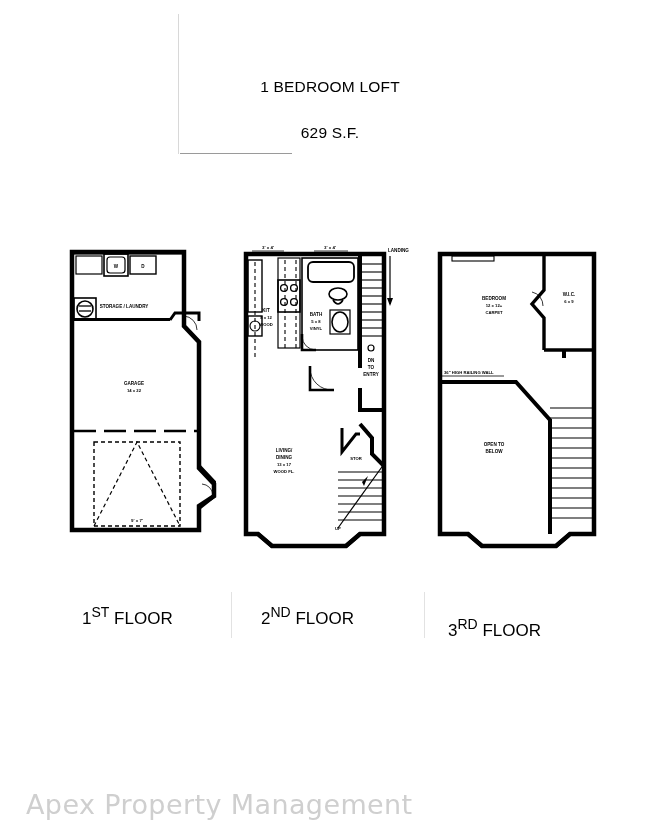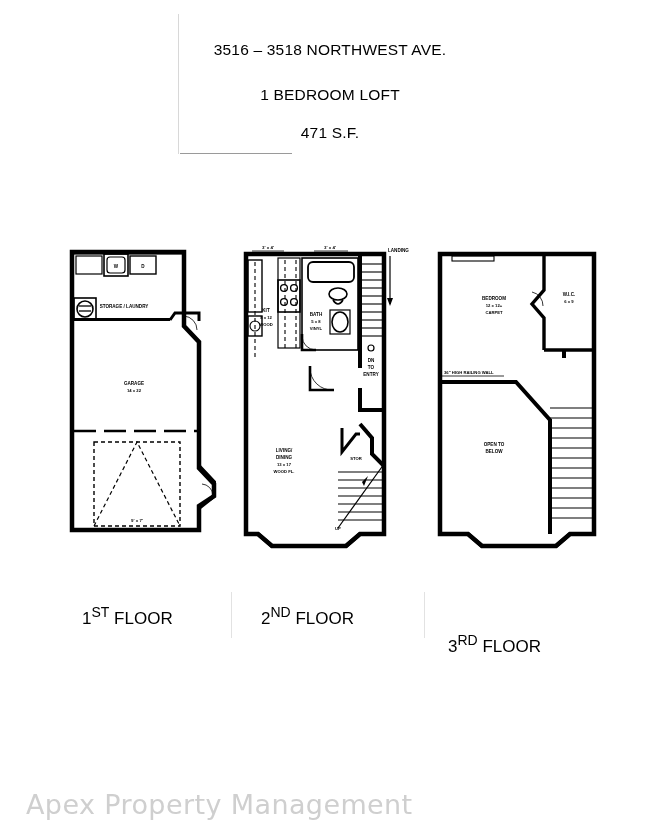--- a/index.html
+++ b/index.html
@@ -36,21 +36,21 @@
     width: 112px; height: 1px;
     background: #9a9a9a;
   }
   .title-line {
     text-align: center;
     font-size: 15.5px;
     letter-spacing: 0.2px;
     white-space: nowrap;
   }
   #title-address { position: absolute; left: 4px; top: 27px; width: 296px; }
-  #title-type    { position: absolute; left: 4px; top: 64px; width: 296px; margin-top: 8px; }
+  #title-type    { position: absolute; left: 4px; top: 64px; width: 296px; }
   #title-area    { position: absolute; left: 4px; top: 110px; width: 296px; }
 
   
   #plans {
     position: absolute;
     left: 0; top: 238px;
     width: 650px; height: 400px;
   }
   .plan {
     position: absolute;
@@ -62,21 +62,21 @@
     position: absolute;
     font-size: 17px;
     white-space: nowrap;
   }
   .floor-caption sup {
     font-size: 14px;
     vertical-align: super;
   }
   #caption-1 { left: 82px;  top: 604px; }
   #caption-2 { left: 261px; top: 604px; }
-  #caption-3 { left: 448px; top: 632px; }
+  #caption-3 { left: 448px; top: 616px; }
 
   
   .scan-rule {
     position: absolute;
     width: 1px;
     background: #e2e2e2;
   }
 
   
   #watermark {
@@ -99,23 +99,22 @@
   .lbl  { font-size: 4.6px; }
   .lbl2 { font-size: 4.2px; }
   .dim  { font-size: 4.4px; }
 </style>
 </head>
 <body>
 
 <div id="header-block">
   <div class="rule-left"></div>
   <div class="rule-bottom"></div>
-  <div id="title-address" class="title-line">3516 – 3518 NORTHWEST AVE.</div>
   <div id="title-type" class="title-line">1 BEDROOM LOFT</div>
-  <div id="title-area" class="title-line">471 S.F.</div>
+  <div id="title-area" class="title-line">629 S.F.</div>
 </div>
 
 <div id="plans">
 
   <div class="plan" id="plan-1" style="left:62px;">
     <svg width="160" height="300" viewBox="0 0 160 300">
       <g fill="none" stroke="#000">
 
         <path d="M10 14 L122 14 L122 60 L122 88 L137 104 L137 230 L152 246 L152 258 L137 268 L137 292 L10 292 Z" stroke-width="4.5" fill="none"></path>
 

